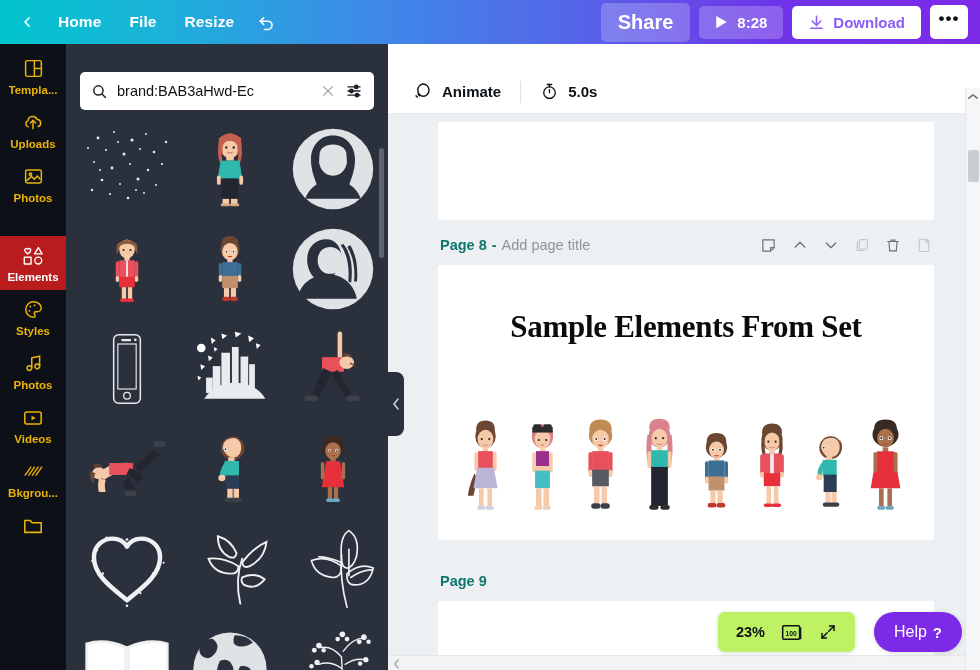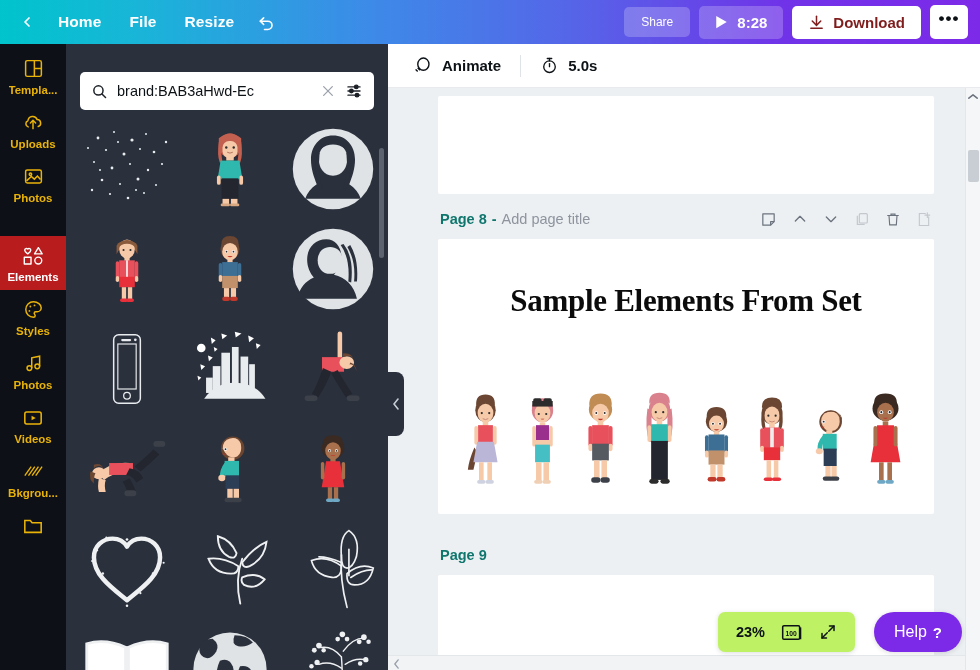--- a/index.html
+++ b/index.html
@@ -22,29 +22,29 @@
     color: #fff; border-radius: 5px; cursor: pointer;
   }
   .tb-item {
     color: #fff; font-size: 15.5px; font-weight: bold; padding: 6px 12px;
     border-radius: 5px; cursor: pointer; letter-spacing: .1px; white-space: nowrap;
   }
   .tb-undo { width: 34px; height: 30px; display: flex; align-items: center; justify-content: center; color:#fff; cursor:pointer;}
   .tb-spacer { flex: 1; }
   .tb-right { display: flex; align-items: center; gap: 9px; }
   .btn-share {
-    background: rgba(255,255,255,.22); color:#fff; font-size: 12px; font-weight: normal;
+    background: rgba(255,255,255,.22); color:#fff; font-size: 20px; font-weight: bold;
     padding: 8px 17px; border-radius: 5px; cursor: pointer;
   }
   .btn-play {
     background: rgba(255,255,255,.22); color:#fff; font-size: 15px; font-weight: bold;
     padding: 8px 16px; border-radius: 5px; cursor: pointer; display:flex; align-items:center; gap:9px;
   }
   .btn-download {
-    background: #fff; color:#7f1d1d; font-size: 15px; font-weight: bold;
+    background: #fff; color:#8b5cf6; font-size: 15px; font-weight: bold;
     padding: 8px 16px; border-radius: 5px; cursor: pointer; display:flex; align-items:center; gap:8px;
   }
   .btn-more {
     background:#fff; color:#0d1216; width: 38px; height:34px; border-radius:5px;
     display:flex; align-items:center; justify-content:center; cursor:pointer; font-size:17px; font-weight:bold;
     letter-spacing:1px; padding-bottom:6px;
   }
 
   
   .body { flex: 1; display: flex; min-height: 0; position: relative; }
@@ -86,21 +86,21 @@
   .collapse-tab {
     position:absolute; right:-16px; top:328px; width:16px; height:64px;
     background:#2a303c; border-radius:0 8px 8px 0; display:flex; align-items:center;
     justify-content:center; color:#c9ced6; font-size:13px; cursor:pointer; z-index:5;
   }
 
   
   .editor { flex:1; display:flex; flex-direction:column; background:#fff; min-width:0; position:relative; }
   .subbar {
     height: 44px; flex:0 0 44px; background:#fff; display:flex; align-items:center;
-    padding:0 14px; gap:0; border-bottom:1px solid #e8eaed;
+    padding:0 14px; gap:0; border-bottom:1px solid #e8eaed;margin-top:26px;
   }
   .sub-item { display:flex; align-items:center; gap:9px; color:#0d1216; font-size:15px; font-weight:bold;
               padding:6px 10px; border-radius:5px; cursor:pointer; }
   .sub-div { width:1px; height:22px; background:#dfe2e6; margin:0 9px; }
 
   .canvas-area { flex:1; background:#edf0f2; overflow:hidden; position:relative; padding:0 0 0 0; }
   .scroller { padding: 8px 46px 0 50px; }
 
   .page-card { background:#fff; border-radius:2px; }
   .pg-top { height: 98px; margin-bottom: 10px; }

